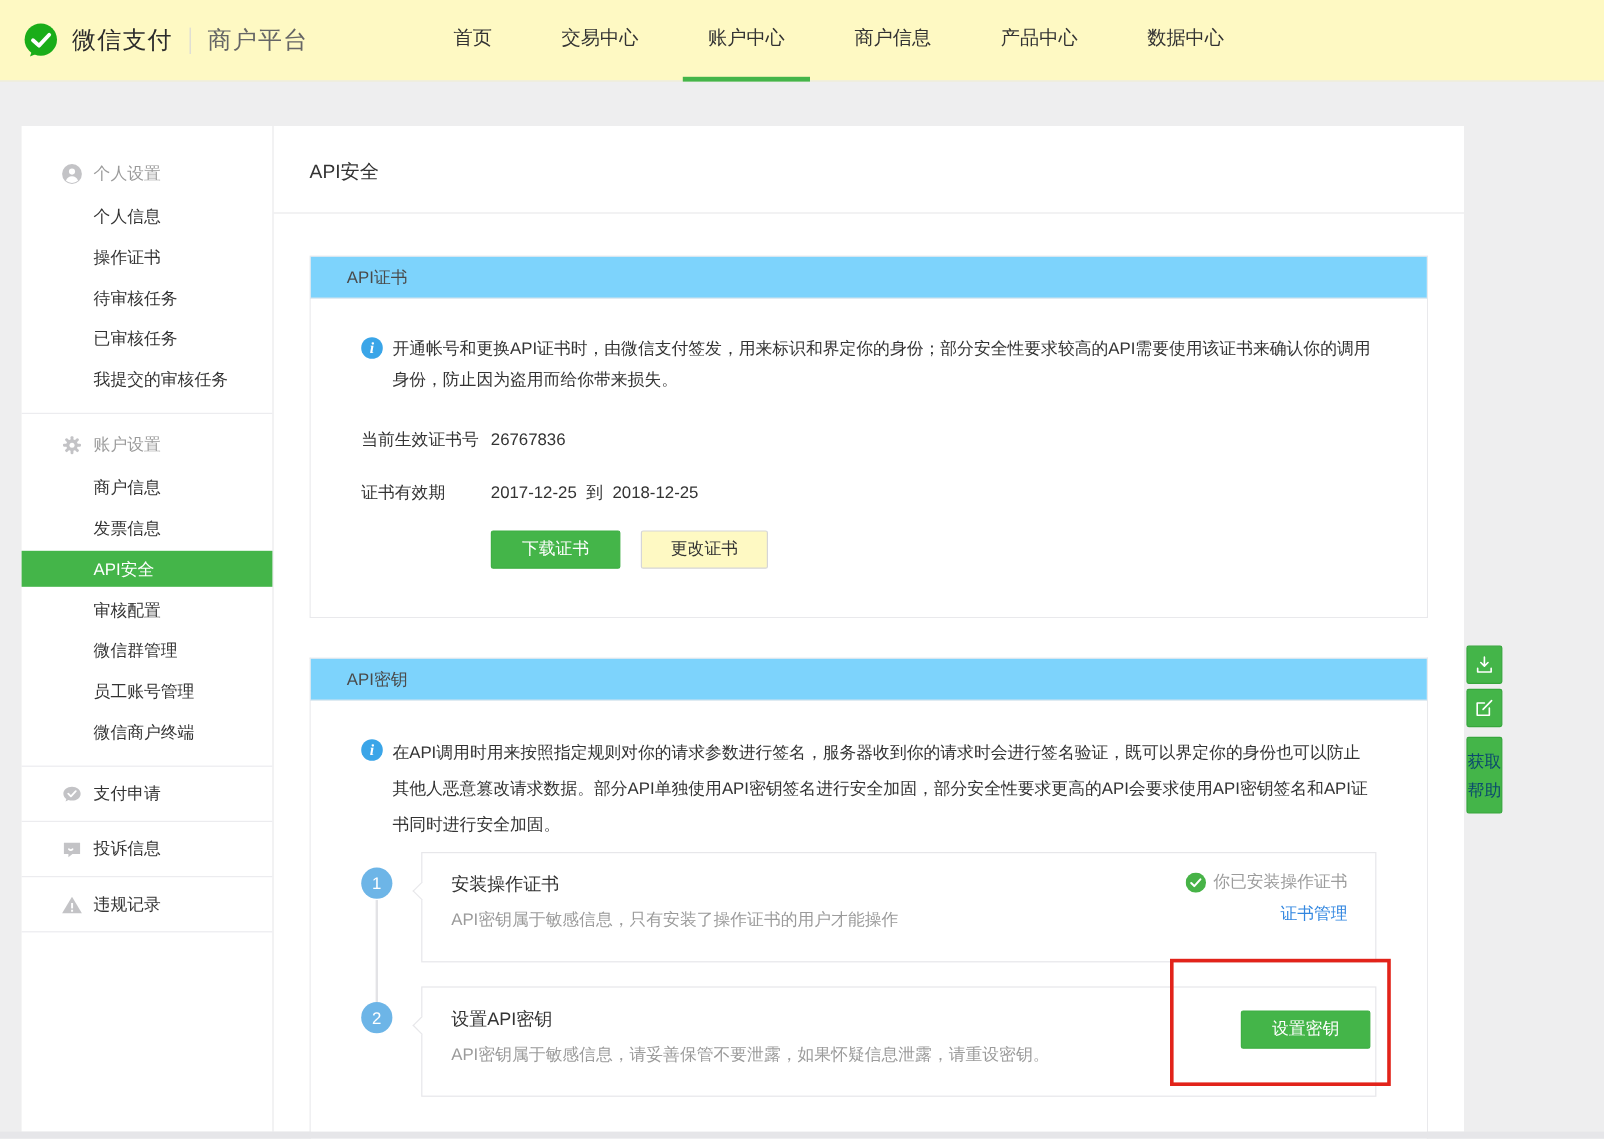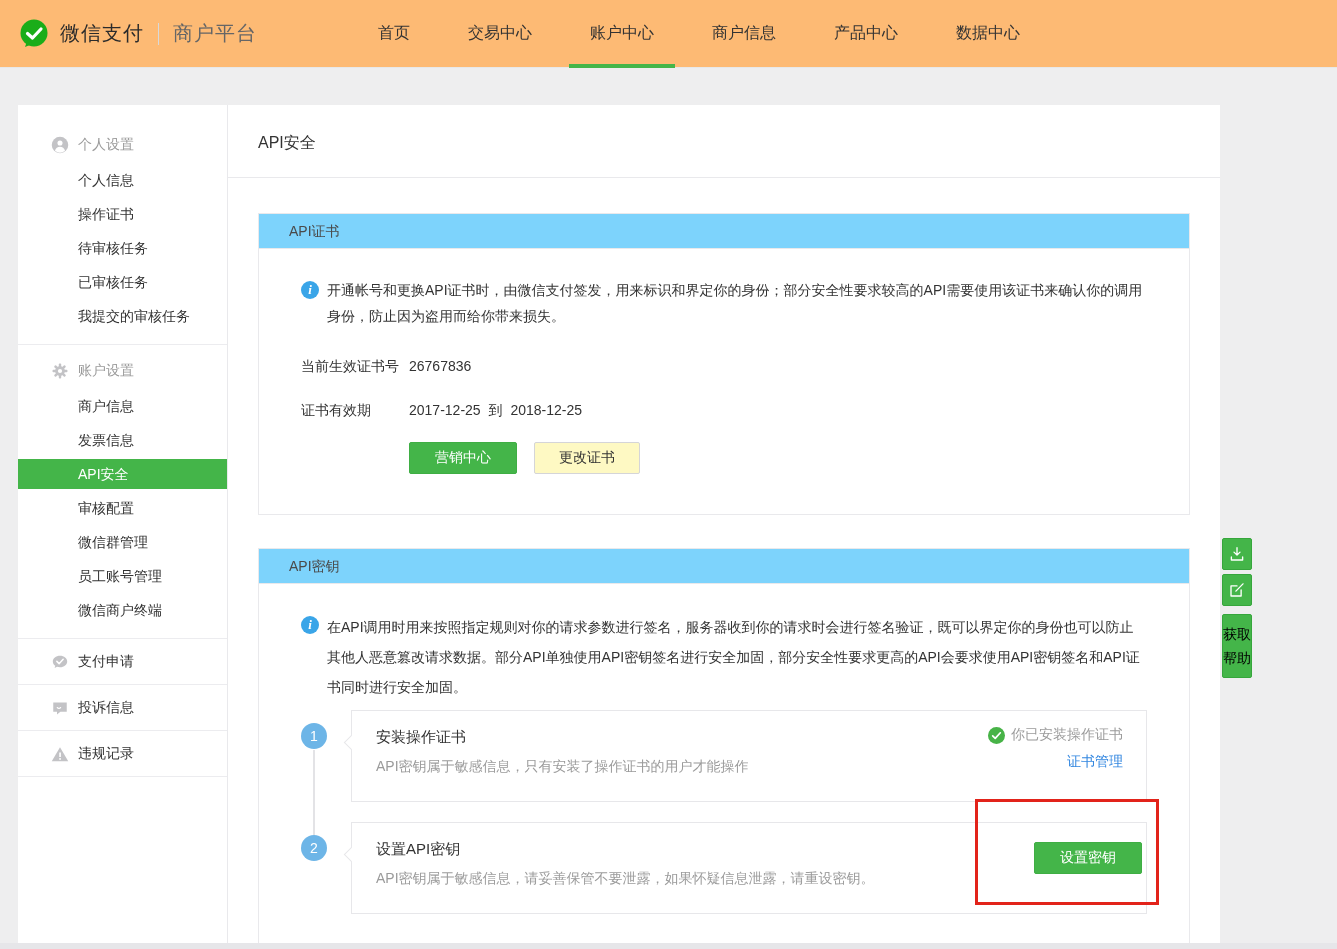--- a/index.html
+++ b/index.html
@@ -7,21 +7,21 @@
   body {
     position:relative;
     background:#eeeeef;
     font-family:"Liberation Sans","DejaVu Sans",sans-serif;
     color:#333;
     overflow:hidden;
   }
   
   .top-header {
     position:absolute; left:0; top:0; width:1337px; height:68px;
-    background:#fdba74; border-bottom:1px solid #e8e8e8;
+    background:#fef9c3; border-bottom:1px solid #e8e8e8;
     display:flex; align-items:center; z-index:5;
   }
   .logo { display:flex; align-items:center; margin-left:18px; cursor:pointer; }
   .logo-ico { width:32px; height:32px; margin-right:10px; display:flex; }
   .logo-brand { font-size:20px; color:#2b2b2b; letter-spacing:1px; }
   .logo-sep { width:1px; height:22px; background:#d9d9d9; margin:0 14px; }
   .logo-product { font-size:20px; color:#666; letter-spacing:1px; }
   .main-nav { display:flex; height:68px; margin-left:92px; }
   .nav-item {
     display:block; height:68px; line-height:66px; padding:0 21px; margin:0 8px;
@@ -110,21 +110,21 @@
   .step-link { display:inline-block; margin-top:9px; font-size:14px; color:#3387e0; text-decoration:none; cursor:pointer; }
   .key-btn { position:absolute; right:4px; top:19px; }
   
   .float-tools { position:absolute; left:1222px; top:538px; width:30px; z-index:6; }
   .ft-btn {
     width:30px; height:32px; background:#44b549; border:1px solid #36a63c; border-radius:2px;
     margin-bottom:4px; display:flex; align-items:center; justify-content:center; cursor:pointer; padding:0;
   }
   .ft-help {
     width:30px; background:#44b549; border:1px solid #36a63c; border-radius:2px; margin-top:4px;
-    color:#000000; font-size:14px; line-height:24px; text-align:center; padding:7px 0;
+    color:#0c4a6e; font-size:14px; line-height:24px; text-align:center; padding:7px 0;
     word-break:break-all; cursor:pointer;
   }
   
   .highlight-box {
     position:absolute; left:975px; top:799px; width:184px; height:106px;
     border:3px solid #e2231a; z-index:10; pointer-events:none;
   }
   
   .hscrollbar { position:absolute; left:0; bottom:0; width:1337px; height:6px; background:#e6e6e9; z-index:7; }
 </style>
@@ -250,21 +250,21 @@
         </div>
         <div class="field-row" style="margin-top:26px;">
           <span class="field-label">证书有效期</span>
           <span class="field-value">
             <span>2017-12-25</span>
             <span style="margin:0 4px;">到</span>
             <span>2018-12-25</span>
           </span>
         </div>
         <div class="btn-row">
-          <button class="btn-green">营销中心</button>
+          <button class="btn-green">下载证书</button>
           <button class="btn-plain">更改证书</button>
         </div>
       </div>
     </section>
 
     <section class="panel">
       <div class="panel-head">API密钥</div>
       <div class="panel-body">
         <div class="info-row key-info">
           <span class="info-ico">i</span>

